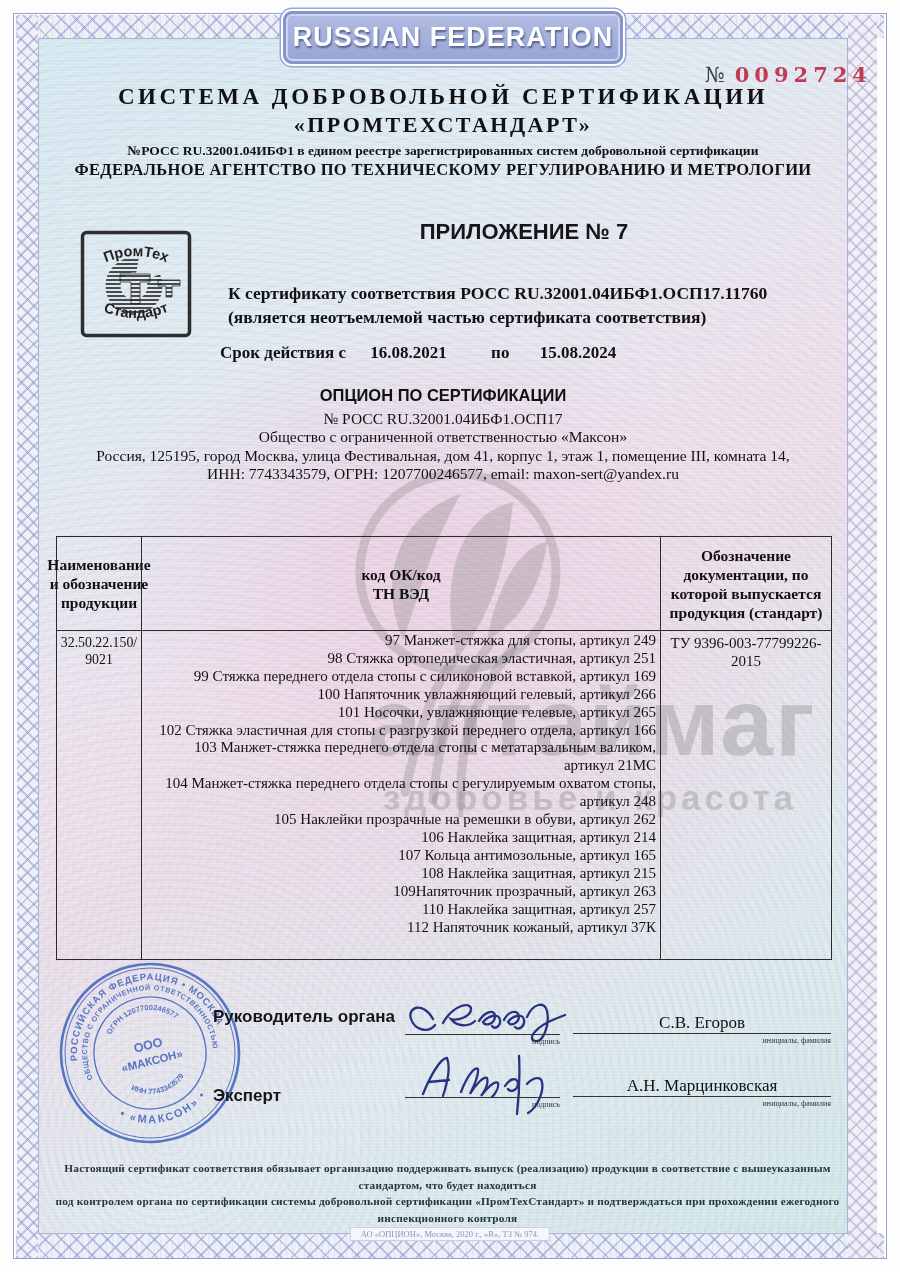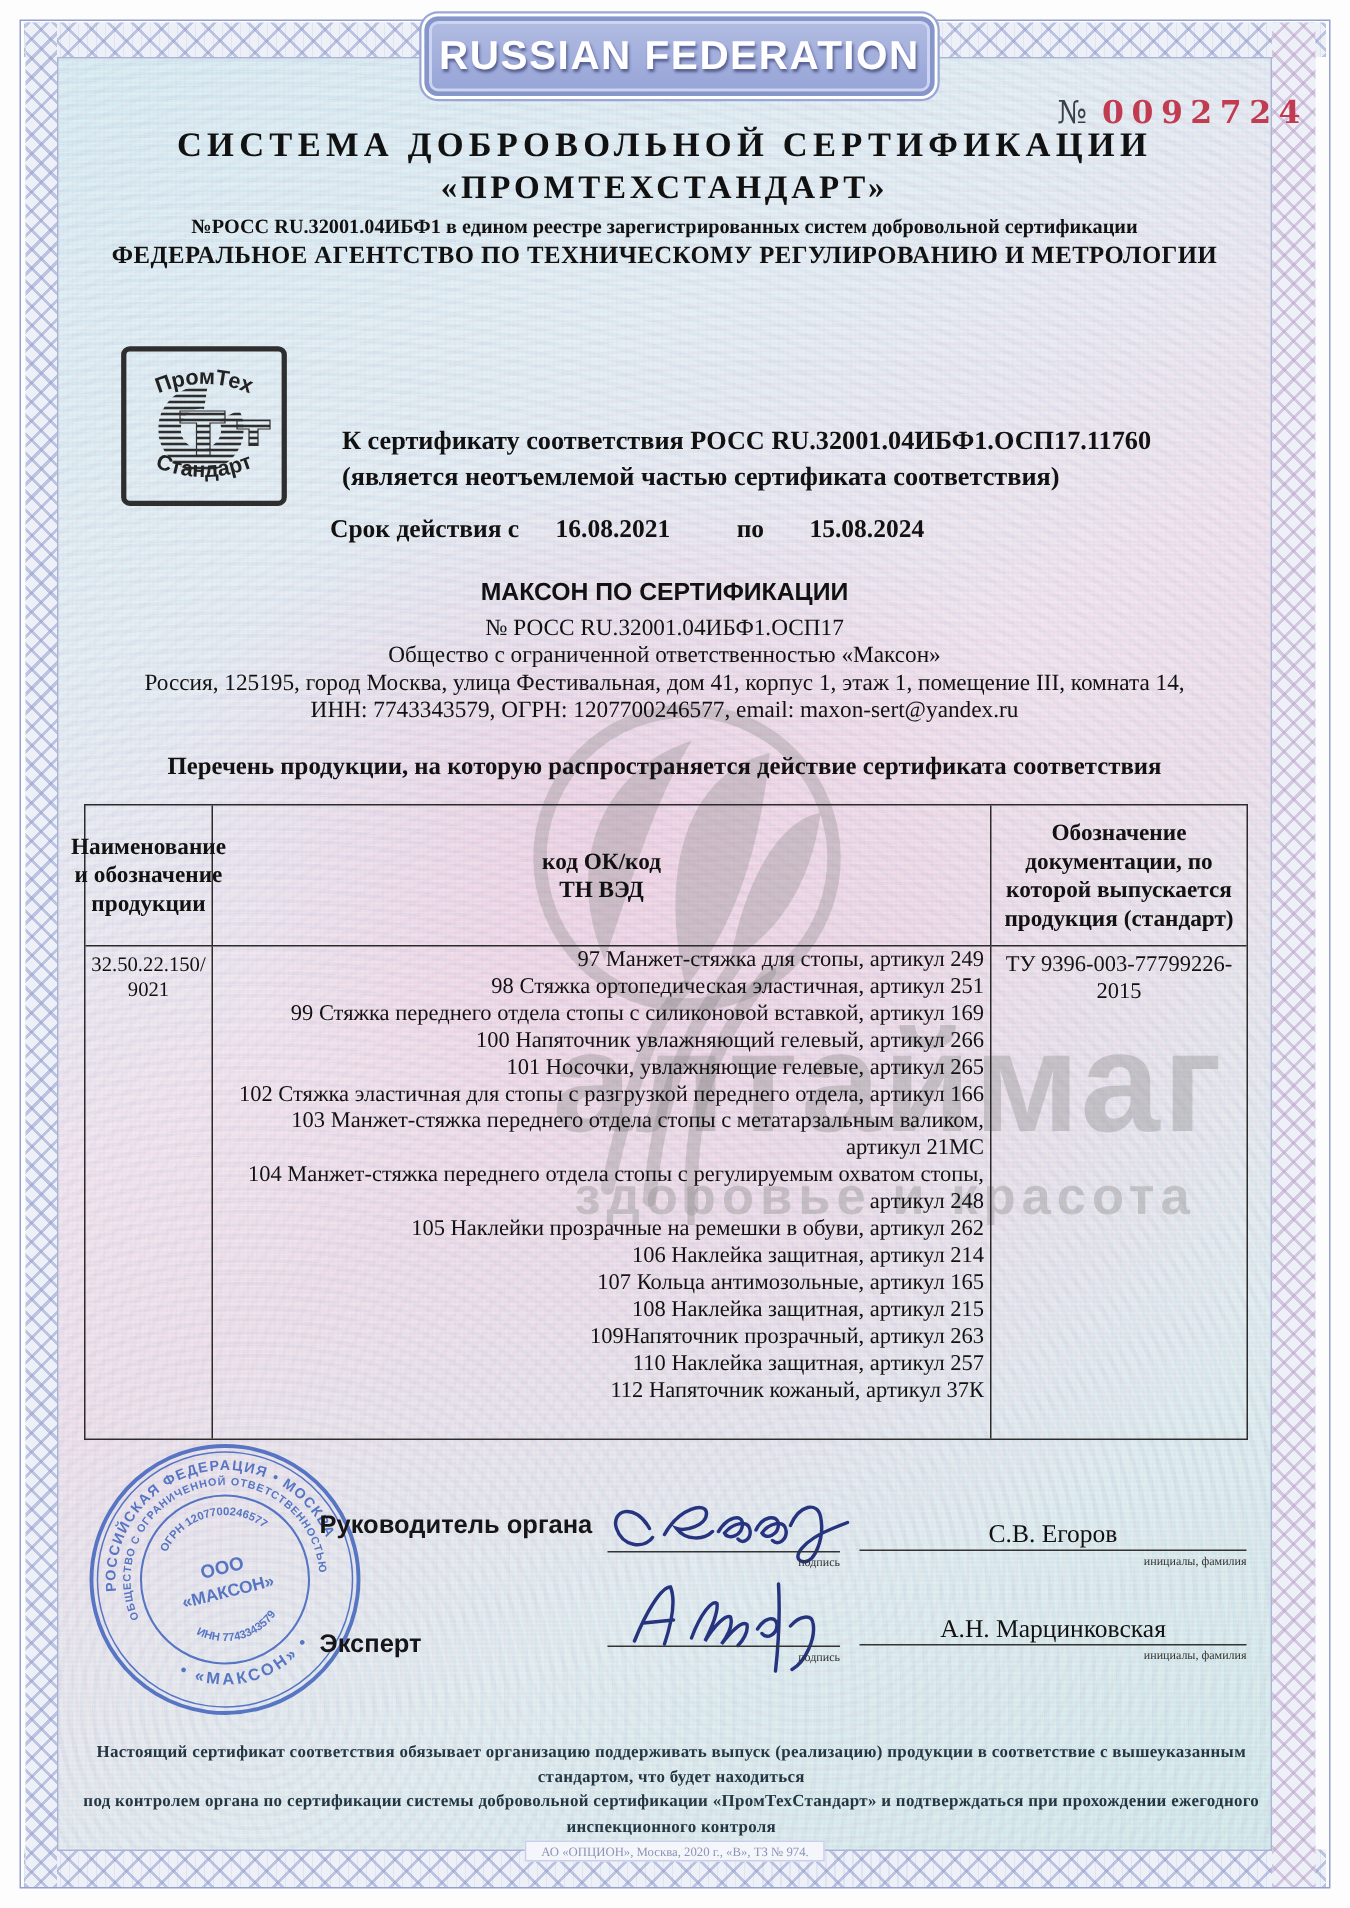--- a/index.html
+++ b/index.html
@@ -135,31 +135,32 @@
     <path d="M40 44 H70 V52 H60 V74 H51 V52 H40 Z" fill="url(#hatch)" stroke="#2e2e2e" stroke-width="0.8"></path>
     <path d="M78 50 H100 V56 H92 V67 H86 V56 H78 Z" fill="url(#hatch)" stroke="#2e2e2e" stroke-width="0.8"></path>
     <text font-size="14.5" font-weight="bold" fill="#222">
       <textPath href="#lp1" startOffset="50%" text-anchor="middle">ПромТех</textPath>
     </text>
     <text font-size="14.5" font-weight="bold" fill="#222">
       <textPath href="#lp2" startOffset="50%" text-anchor="middle">Стандарт</textPath>
     </text>
   </svg>
 
+  <div class="appendix">ПРИЛОЖЕНИЕ № 7</div>
   <div class="certline c1">К сертификату соответствия РОСС RU.32001.04ИБФ1.ОСП17.11760</div>
   <div class="certline c2">(является неотъемлемой частью сертификата соответствия)</div>
   <div class="validity">
     <span>Срок действия с</span>
     <span class="d1">16.08.2021</span>
     <span class="po">по</span>
     <span class="d2">15.08.2024</span>
   </div>
 
   <div class="org">
-    <div class="oh">МАКСОН ПО СЕРТИФИКАЦИИ</div>
+    <div class="oh">ОПЦИОН ПО СЕРТИФИКАЦИИ</div>
     <div>№ РОСС RU.32001.04ИБФ1.ОСП17</div>
     <div>Общество с ограниченной ответственностью «Максон»</div>
     <div>Россия, 125195, город Москва, улица Фестивальная, дом 41, корпус 1, этаж 1, помещение III, комната 14,</div>
     <div>ИНН: 7743343579, ОГРН: 1207700246577, email: maxon-sert@yandex.ru</div>
   </div>
 
   <svg class="abs wm" style="left:345px;top:462px;" width="230" height="360" viewBox="0 0 230 360">
     <g fill="rgba(130,130,130,.30)" stroke="none">
       <path d="M58 178 C30 112 58 50 116 32 C88 78 76 128 58 178 Z"></path>
       <path d="M112 196 C94 120 112 54 168 40 C162 104 144 158 112 196 Z"></path>
@@ -168,21 +169,20 @@
     <circle cx="113" cy="110" r="98" fill="none" stroke="rgba(130,130,130,.30)" stroke-width="9"></circle>
     <g fill="none" stroke="rgba(130,130,130,.30)" stroke-width="9" stroke-linecap="round">
       <path d="M60 330 C76 258 92 214 112 196"></path>
       <path d="M88 338 C94 270 112 226 146 180"></path>
       <path d="M116 344 C114 280 128 234 168 186"></path>
     </g>
   </svg>
   <div class="wm-word">алтаймаг</div>
   <div class="wm-tag">здоровье и красота</div>
 
-  <div class="prodhead">Перечень продукции, на которую распространяется действие сертификата соответствия</div>
   <div class="table">
     <div class="cell th th2 bR">
         <span>Наименование и обозначение продукции</span>
       </div>
     <div class="cell th th1 bR">
         <span>код ОК/код ТН ВЭД</span>
       </div>
     <div class="cell th th3">
         <span>Обозначение документации, по которой выпускается продукция (стандарт)</span>
       </div>

